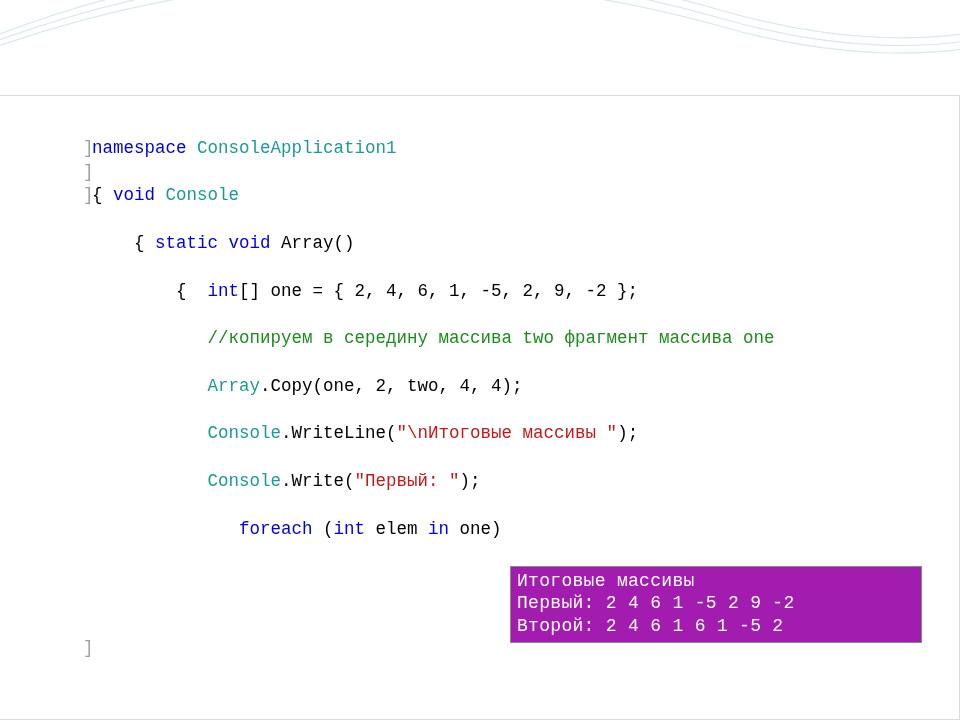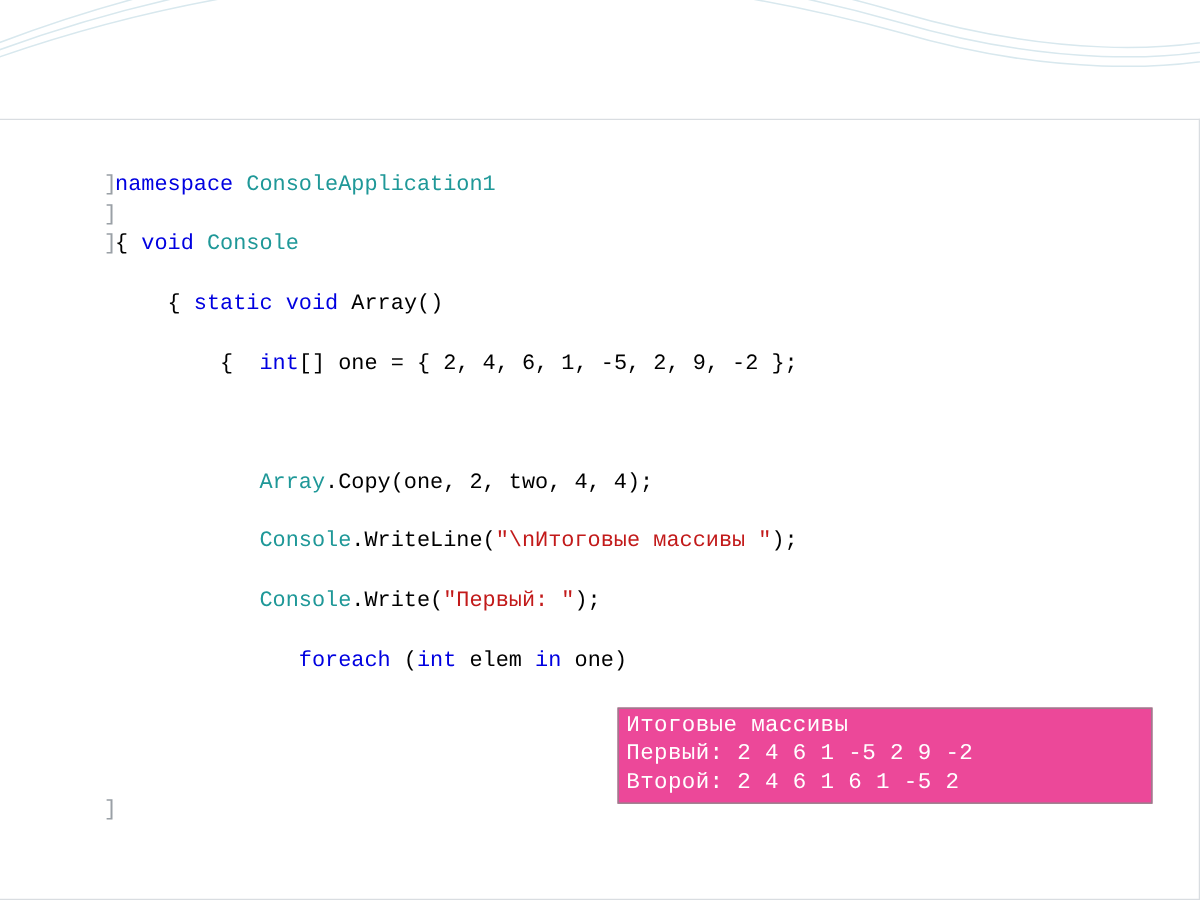--- a/index.html
+++ b/index.html
@@ -47,27 +47,27 @@
   .kw      { color: #0000e0; }
   .cls     { color: #1f9898; text-align: right; } 
   .str     { color: #c21a1a; }
   .com     { color: #1f8b1f; }
   .plain   { color: #000000; }
   .console-out {
     position: absolute;
     right: 38px;
     bottom: 77px;
     width: 398px;
-    background: #ec4899;
+    background: #a21caf;
     color: #fff;
     font-family: Consolas, "Courier New", monospace;
     font-size: 18px;
     line-height: 1.25;
     white-space: pre;
-    padding: 3px 22px 5px 6px;
+    padding: 3px 6px 5px 6px;
     border: 1px solid #888;
     letter-spacing: 0.3px;
   }
 </style>
 </head>
 <body>
 
 <svg class="swoop" viewBox="0 0 1060 220">
   <path d="M0,170 C260,60 520,60 760,130 C870,162 980,168 1060,140"></path>
   <path d="M0,175 C260,70 520,70 760,138 C870,170 980,175 1060,148"></path>
@@ -98,21 +98,21 @@
 <span> </span>
 <span> </span>
 <span> </span>
 <span>]</span></div>
 
 <div class="code-block">
 <div><span class="kw">namespace</span><span> </span><span class="cls">ConsoleApplication1</span></div>
 <div><span class="plain">{ </span><span class="kw">void</span><span> </span><span class="cls">Console</span></div>
 <div><span>    </span><span class="plain">{ </span><span class="kw">static</span><span> </span><span class="kw">void</span><span> </span><span class="plain">Array</span><span class="plain">()</span></div>
 <div><span>        </span><span class="plain">{  </span><span class="kw">int</span><span class="plain">[]</span><span class="plain"> one = { 2, 4, 6, 1, -5, 2, 9, -2 };</span></div>
-<div><span>           </span></div>
+<div><span>           </span><span class="com">//копируем в середину массива two фрагмент массива one</span></div>
 <div><span>           </span><span class="cls">Array</span><span class="plain">.Copy(one, 2, two, 4, 4);</span></div>
 <div><span>           </span><span class="cls">Console</span><span class="plain">.WriteLine(</span><span class="str">"\nИтоговые массивы "</span><span class="plain">);</span></div>
 <div><span>           </span><span class="cls">Console</span><span class="plain">.Write(</span><span class="str">"Первый: "</span><span class="plain">);</span></div>
 <div><span>              </span><span class="kw">foreach</span><span class="plain"> (</span><span class="kw">int</span><span class="plain"> elem </span><span class="kw">in</span><span class="plain"> one)</span></div>
 
 
 
 
 
 

